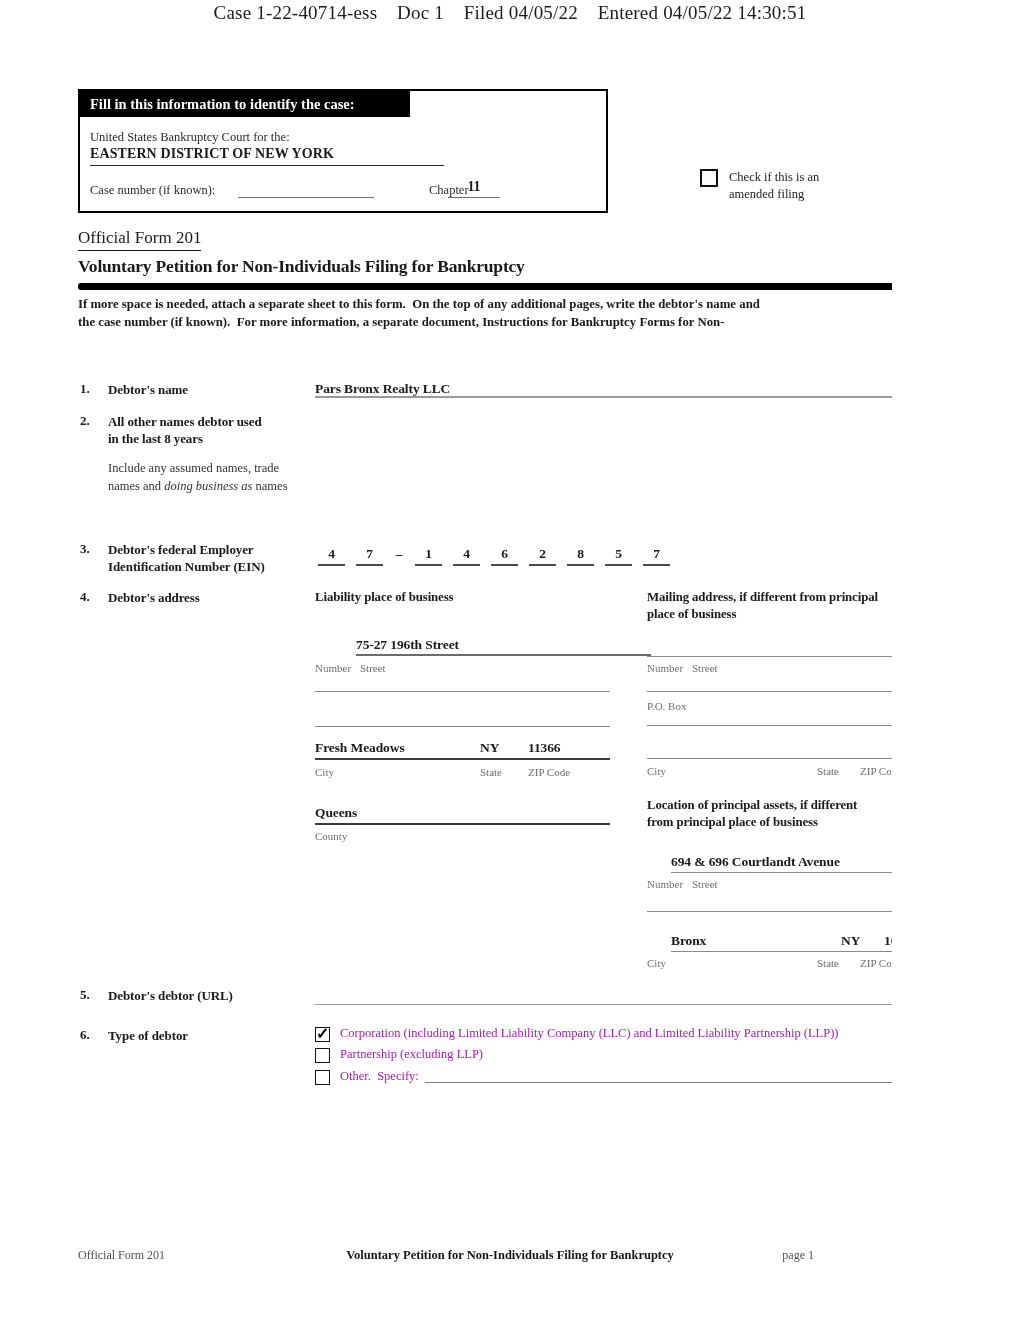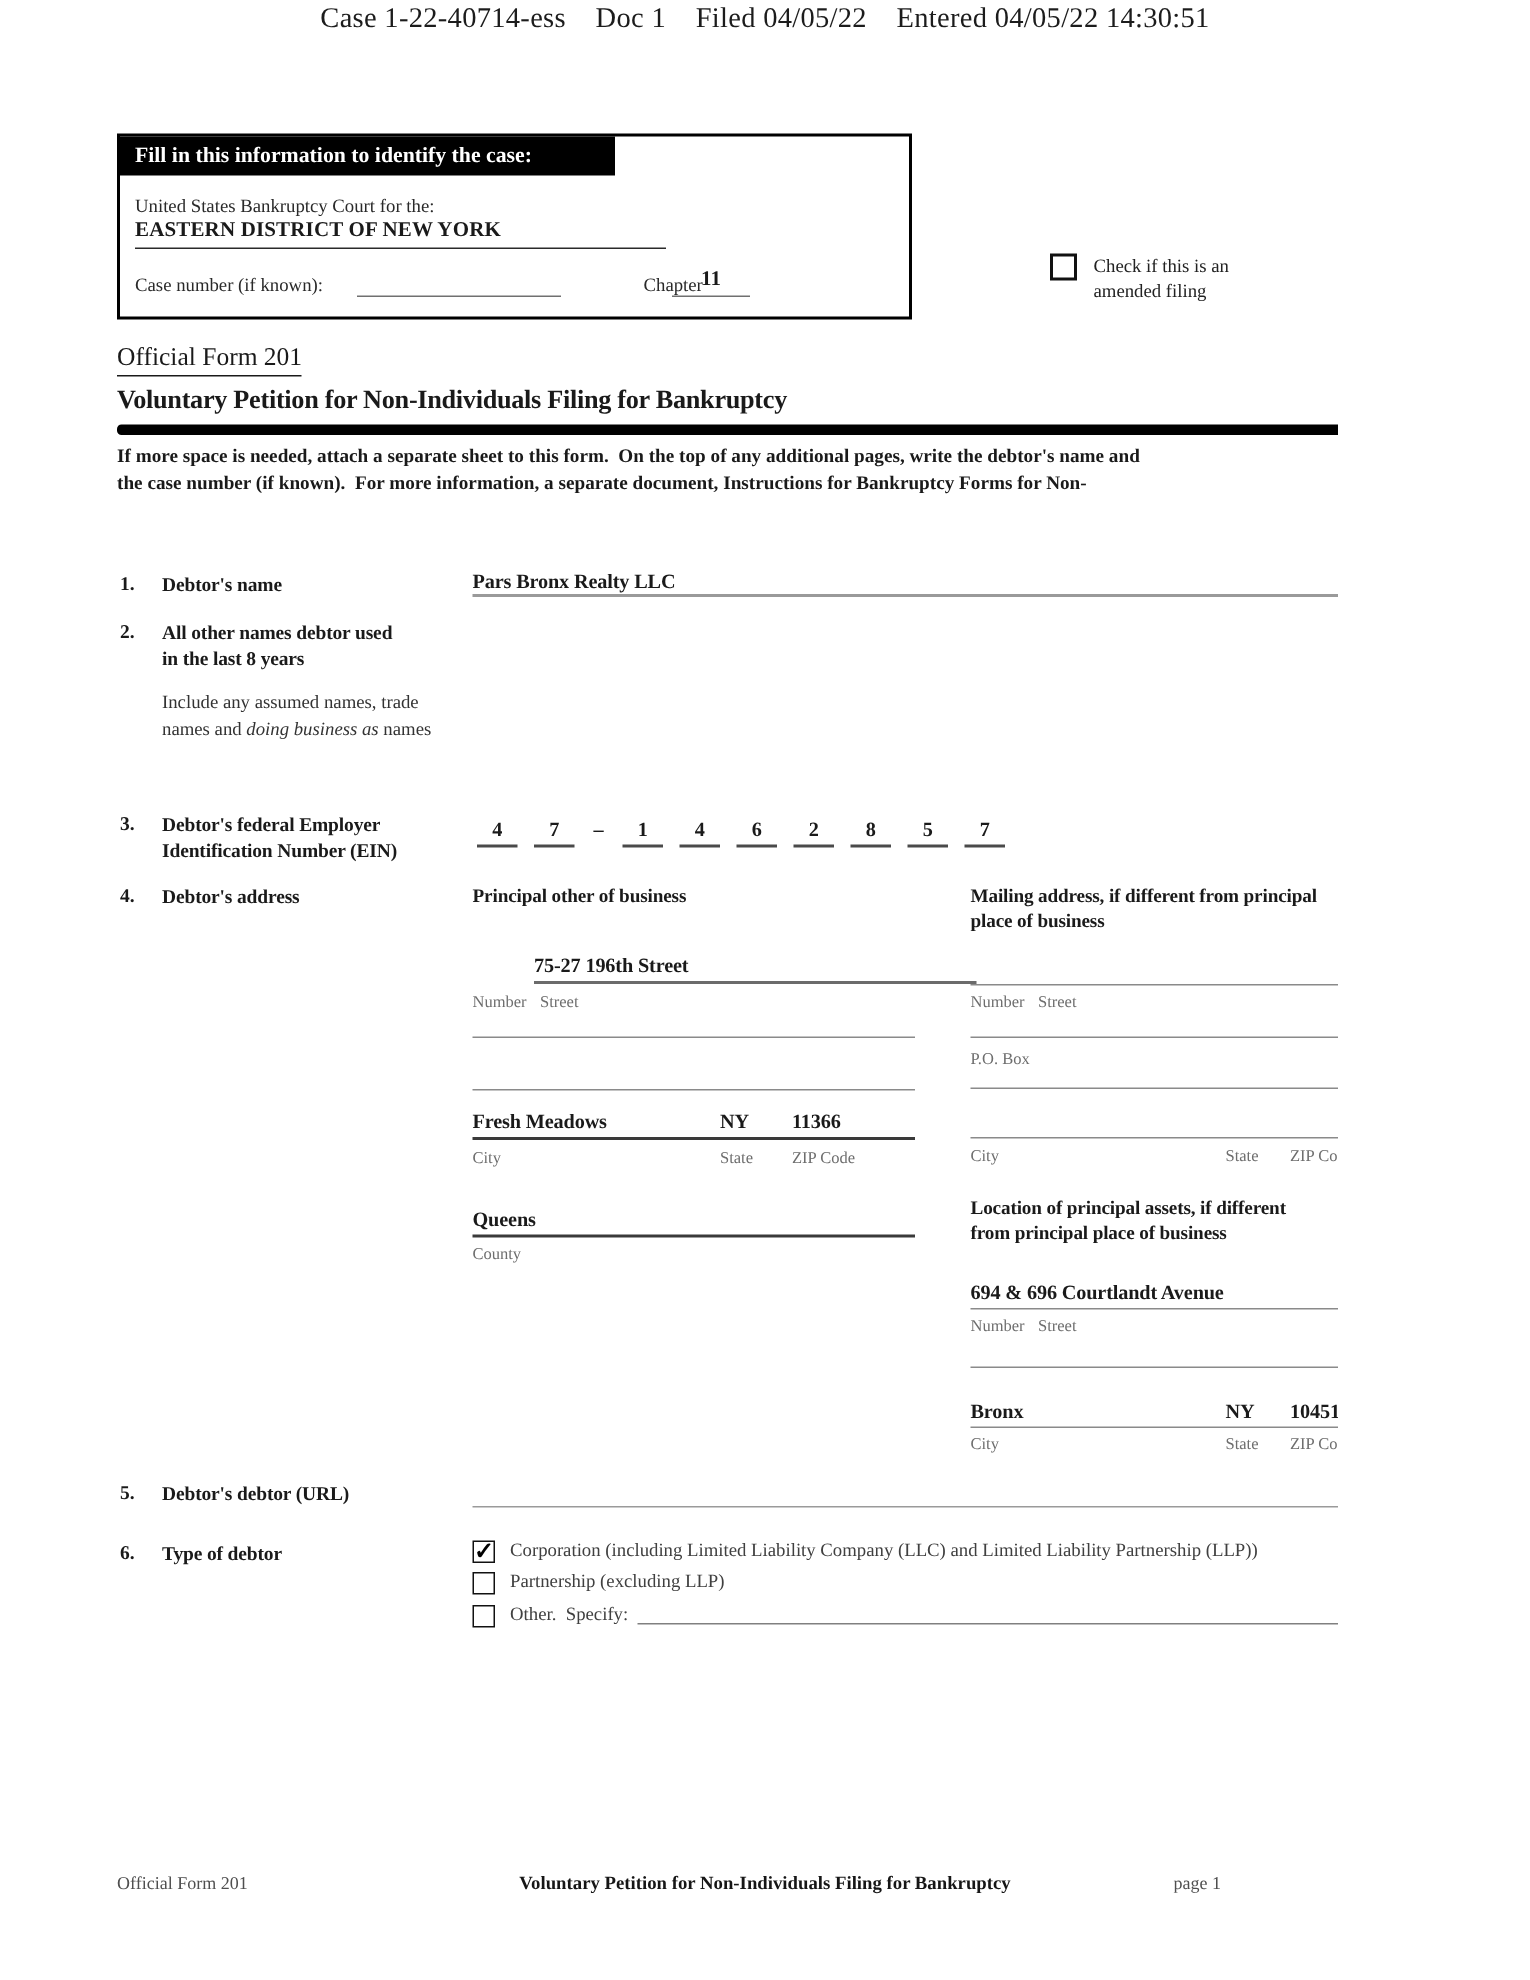--- a/index.html
+++ b/index.html
@@ -47,33 +47,33 @@
   
   .qnum { position:absolute; font-size:13px; font-weight:bold; }
   .qlabel { position:absolute; font-size:13px; font-weight:bold; line-height:17px; letter-spacing:-0.1px; }
   .note { position:absolute; left:108px; top:460px; width:182px; font-size:12.5px;
     line-height:17.5px; color:#333; }
   .italic { font-style:italic; }
   .fld { position:absolute; box-sizing:border-box; }
   .fval { font-size:13.5px; font-weight:bold; letter-spacing:-0.1px; white-space:pre; }
   .u-dark { border-bottom:2px solid #3a3a3a; }
   .u-med { border-bottom:2px solid #6b6b6b; }
-  .u-lite { border-bottom:1.5px solid #8a8a8a; }
+  .u-lite { border-bottom:1.5px solid #8a8a8a;margin-left:24px; }
   .hline { position:absolute; height:0; border-top:1.5px solid #8a8a8a; }
   .slab { position:absolute; font-size:11px; color:#6e6e6e; white-space:pre; }
   .colhead { position:absolute; font-size:12.8px; font-weight:bold; line-height:17px; letter-spacing:-0.1px; }
   .rel-span { position:absolute; bottom:2px; }
   .ein-row { position:absolute; left:318px; top:544px; }
   .ein-digit { display:inline-block; width:27px; margin-right:11px; text-align:center;
     font-size:13.5px; font-weight:bold; border-bottom:2px solid #4a4a4a; padding-bottom:2px; }
   .ein-dash { display:inline-block; width:10px; margin-right:11px; text-align:center;
     font-size:13.5px; font-weight:bold; }
   .opt-row { position:absolute; display:flex; align-items:flex-start; }
   .opt-row .cb { margin-top:1px; margin-right:10px; }
-  .opt-label { font-size:12.5px; color:#404040; white-space:pre; }
+  .opt-label { font-size:12.5px; color:#a21caf; white-space:pre; }
   .spec-line { display:inline-block; width:497px; height:13px; margin-left:6px;
     border-bottom:1px solid #808080; }
   
   .footer-left { position:absolute; left:78px; top:1248px; font-size:12px; color:#4f4f4f; }
   .footer-center { position:absolute; left:0; top:1248px; width:1020px; text-align:center;
     font-size:12.5px; font-weight:bold; color:#161616; }
   .footer-right { position:absolute; right:78px; top:1248px; font-size:12px; color:#4f4f4f; }
 </style>
 </head>
 <body>
@@ -131,21 +131,21 @@
     <div>Debtor's federal Employer</div>
     <div>Identification Number (EIN)</div>
   </div>
   <div class="ein-row">
     <span class="ein-digit">4</span><span class="ein-digit">7</span><span class="ein-dash">–</span><span class="ein-digit">1</span><span class="ein-digit">4</span><span class="ein-digit">6</span><span class="ein-digit">2</span><span class="ein-digit">8</span><span class="ein-digit">5</span><span class="ein-digit">7</span>
   </div>
 
   <div class="qnum" style="left:80px; top:589px;">4.</div>
   <div class="qlabel" style="left:108px; top:589px;">Debtor's address</div>
 
-  <div class="colhead" style="left:315px; top:589px;">Principal other of business</div>
+  <div class="colhead" style="left:315px; top:589px;">Liability place of business</div>
   <div class="fld u-med" style="left:315px; top:635px; width:295px; height:21px;margin-left:41px;">
     <span class="fval">75-27 196th Street</span>
   </div>
   <div class="slab" style="left:315px; top:662px;">Number</div>
   <div class="slab" style="left:360px; top:662px;">Street</div>
   <div class="hline" style="left:315px; top:691px; width:295px;"></div>
   <div class="hline" style="left:315px; top:726px; width:295px;"></div>
   <div class="fld u-dark" style="left:315px; top:738px; width:295px; height:22px;">
     <span class="fval rel-span" style="left:0;">Fresh Meadows</span>
     <span class="fval rel-span" style="left:165px;">NY</span>

